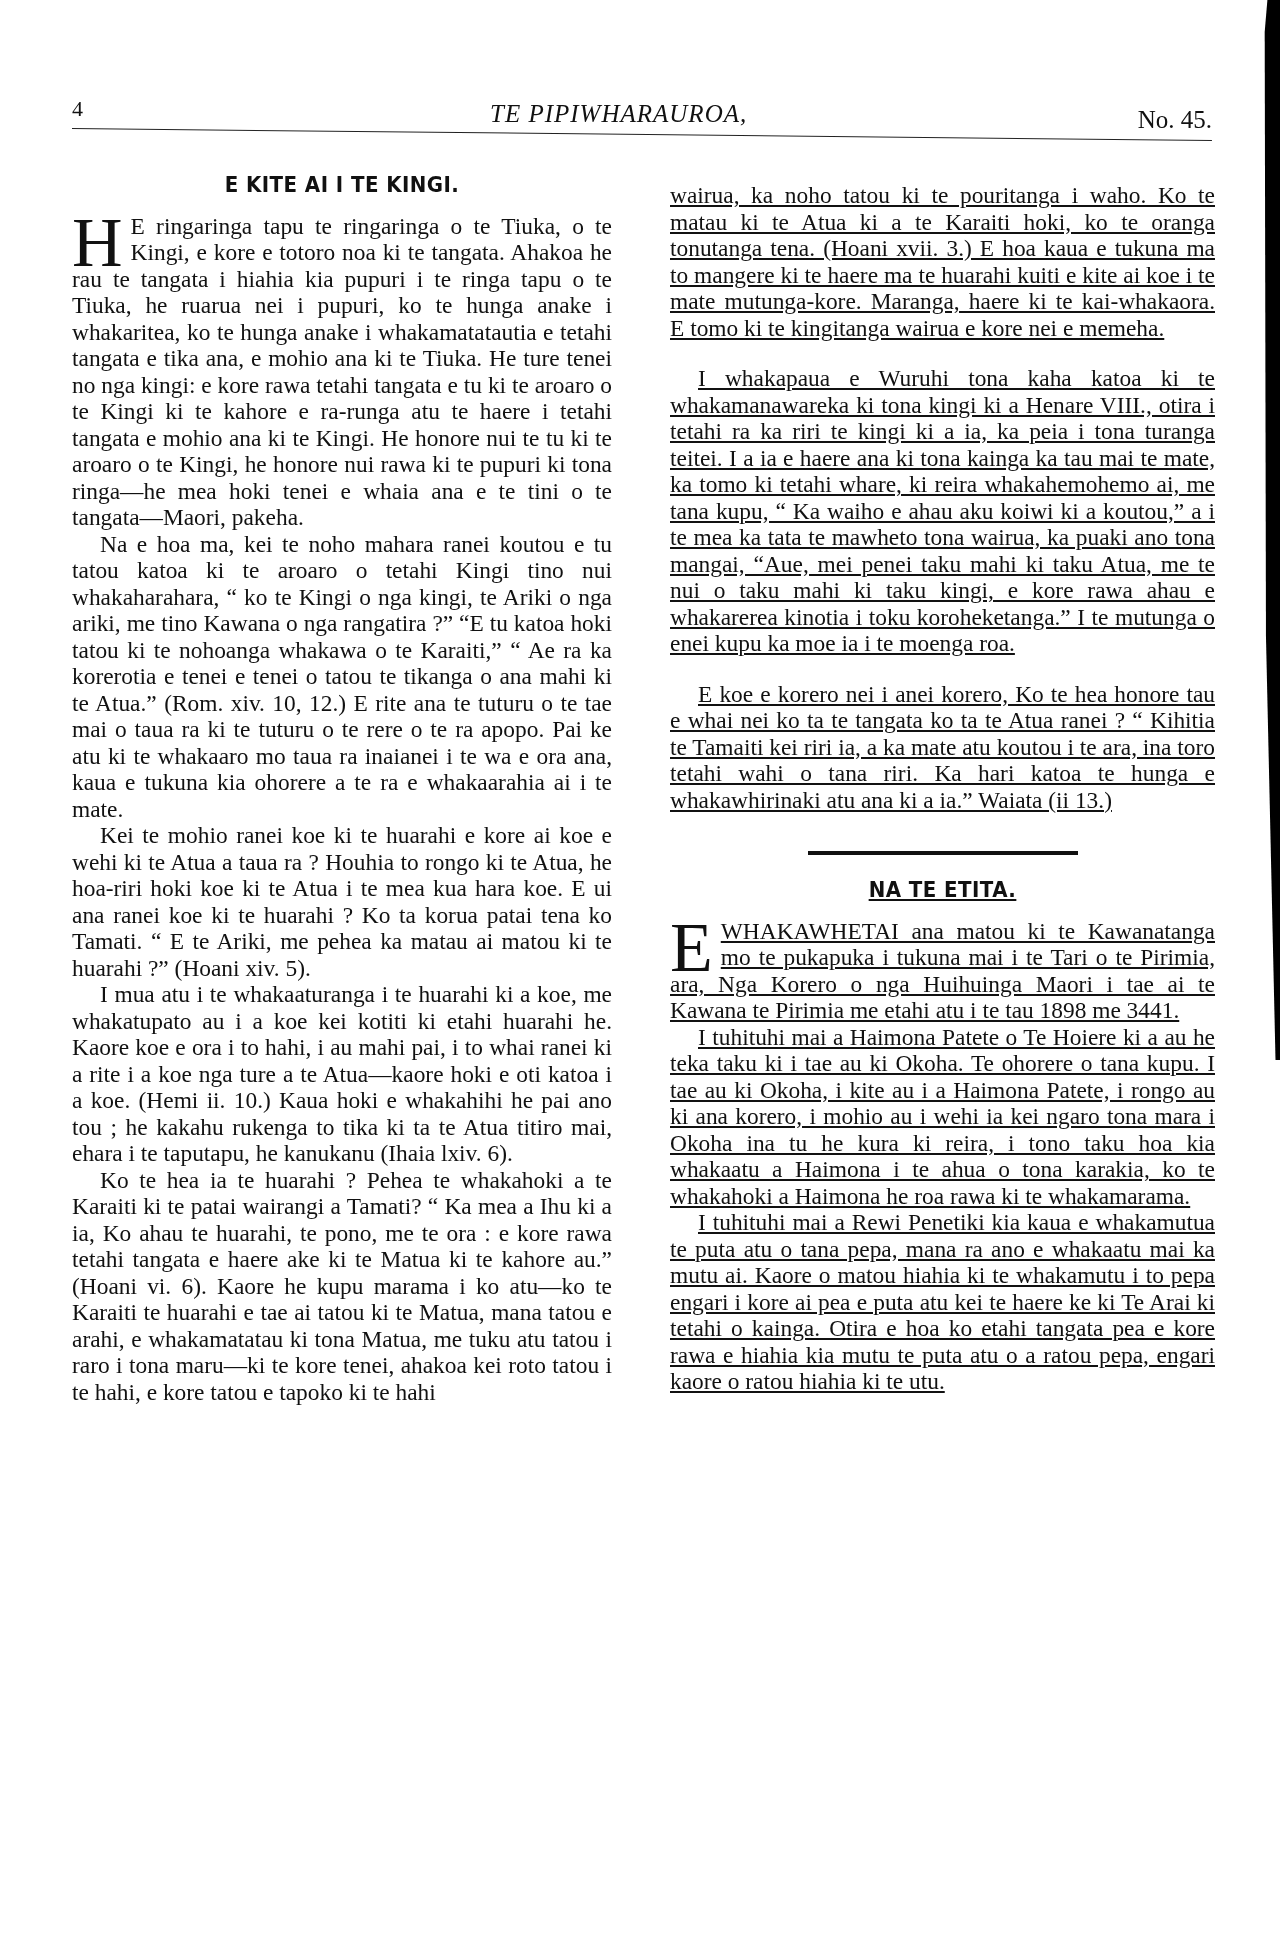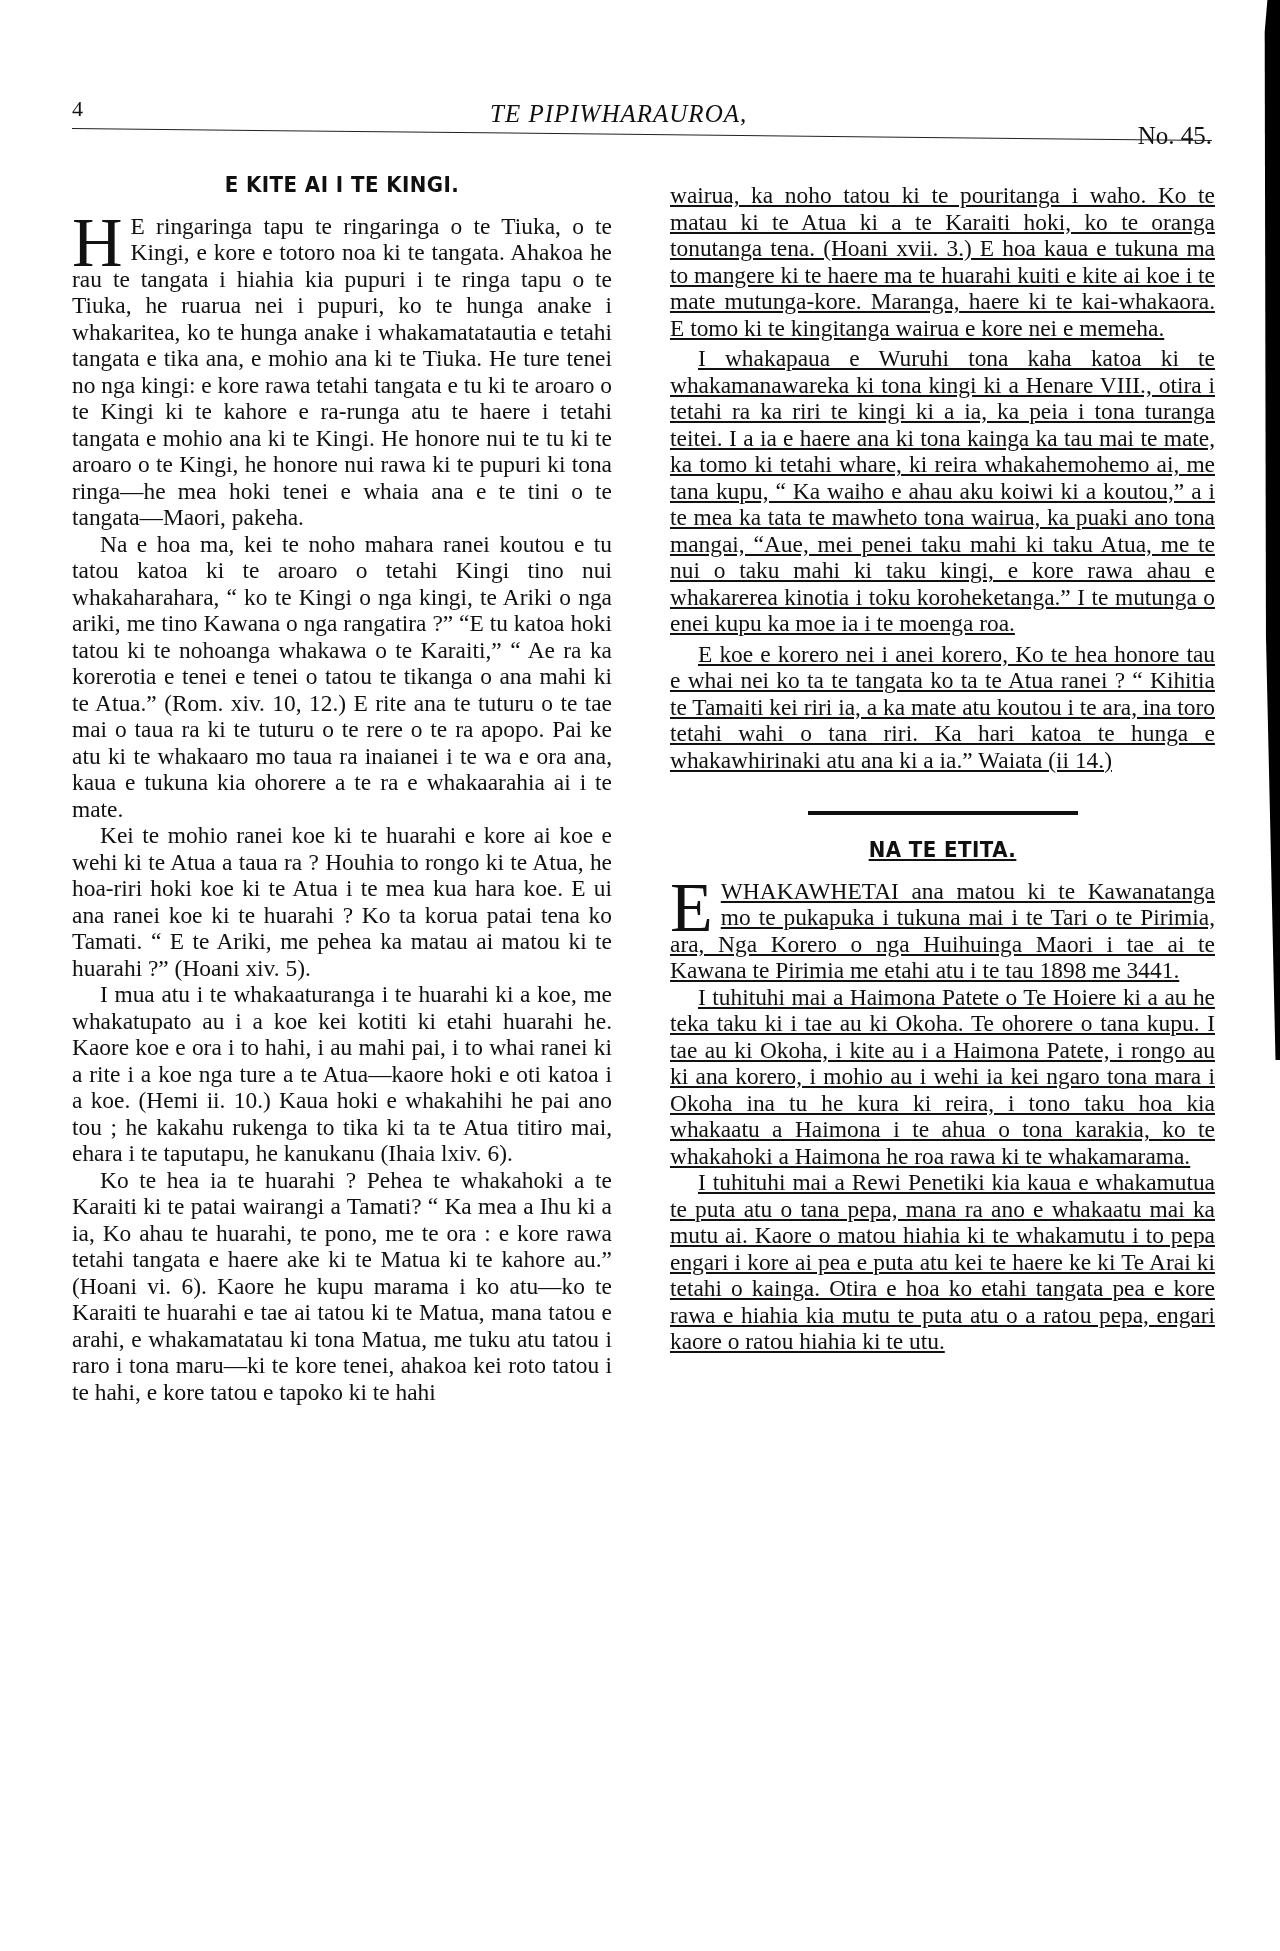--- a/index.html
+++ b/index.html
@@ -3,30 +3,30 @@
 <meta charset="utf-8">
 <style>
   html, body { margin:0; padding:0; }
   body { width:1280px; height:1951px; background:#fff; position:relative; overflow:hidden;
          font-family:"Liberation Serif","DejaVu Serif",serif; color:#111; }
   .edge { position:absolute; right:0; top:0; width:18px; height:1060px; background:#000;
           clip-path:polygon(30% 0,100% 0,100% 100%,75% 100%,22% 60%,15% 3%); }
   .runhead { position:absolute; top:96px; left:72px; width:1140px; height:40px; }
   .runhead .pg { position:absolute; left:0; top:0; font-size:22px; }
   .runhead .title { position:absolute; left:418px; top:4px; font-size:25px; letter-spacing:1px;font-style:italic; }
-  .runhead .no { position:absolute; right:0; top:10px; font-size:25px;margin-top:16px; }
+  .runhead .no { position:absolute; right:0; top:10px; font-size:25px; }
   .rule { position:absolute; top:128px; left:72px; width:1140px; border-top:1.5px solid #222; transform:rotate(0.6deg); transform-origin:left; }
   .col { position:absolute; top:150px; font-size:23.4px; line-height:26.5px; text-align:justify; }
   .col.left { left:72px; width:540px; }
   .col.right { left:670px; width:545px; top:182px;text-decoration:underline; }
   .heading { text-align:center; font-family:"DejaVu Sans","Liberation Sans",sans-serif; font-weight:bold;
              font-size:22px; letter-spacing:0.5px; margin:22px 0 14px; transform:scaleX(0.9); }
   p { margin:0; }
   p.ind { text-indent:28px; }
-  p.gap { margin-top:4px; }
+  p.gap { margin-top:24px; }
   .drop { float:left; font-size:70px; line-height:52px; margin:4px 8px -4px 0; }
   .sep { width:270px; height:0; border-top:4px solid #111; margin:38px auto 22px; }
 </style>
 </head>
 <body>
 
 <div class="edge"></div>
 
 <div class="runhead">
   <span class="pg">4</span>
@@ -40,19 +40,19 @@
   <p><span class="drop">H</span><span>E ringaringa tapu te ringaringa o te Tiuka, o te Kingi, e kore e totoro noa ki te tangata. Ahakoa he rau te tangata i hiahia kia pupuri i te ringa tapu o te Tiuka, he ruarua nei i pupuri, ko te hunga anake i whakaritea, ko te hunga anake i whakamatatautia e tetahi tangata e tika ana, e mohio ana ki te Tiuka. He ture tenei no nga kingi: e kore rawa tetahi tangata e tu ki te aroaro o te Kingi ki te kahore e ra-runga atu te haere i tetahi tangata e mohio ana ki te Kingi. He honore nui te tu ki te aroaro o te Kingi, he honore nui rawa ki te pupuri ki tona ringa—he mea hoki tenei e whaia ana e te tini o te tangata—Maori, pakeha.</span></p>
   <p class="ind">Na e hoa ma, kei te noho mahara ranei koutou e tu tatou katoa ki te aroaro o tetahi Kingi tino nui whakaharahara, “ ko te Kingi o nga kingi, te Ariki o nga ariki, me tino Kawana o nga rangatira ?” “E tu katoa hoki tatou ki te nohoanga whakawa o te Karaiti,” “ Ae ra ka korerotia e tenei e tenei o tatou te tikanga o ana mahi ki te Atua.” (Rom. xiv. 10, 12.) E rite ana te tuturu o te tae mai o taua ra ki te tuturu o te rere o te ra apopo. Pai ke atu ki te whakaaro mo taua ra inaianei i te wa e ora ana, kaua e tukuna kia ohorere a te ra e whakaarahia ai i te mate.</p>
   <p class="ind">Kei te mohio ranei koe ki te huarahi e kore ai koe e wehi ki te Atua a taua ra ? Houhia to rongo ki te Atua, he hoa-riri hoki koe ki te Atua i te mea kua hara koe. E ui ana ranei koe ki te huarahi ? Ko ta korua patai tena ko Tamati. “ E te Ariki, me pehea ka matau ai matou ki te huarahi ?” (Hoani xiv. 5).</p>
   <p class="ind">I mua atu i te whakaaturanga i te huarahi ki a koe, me whakatupato au i a koe kei kotiti ki etahi huarahi he. Kaore koe e ora i to hahi, i au mahi pai, i to whai ranei ki a rite i a koe nga ture a te Atua—kaore hoki e oti katoa i a koe. (Hemi ii. 10.) Kaua hoki e whakahihi he pai ano tou ; he kakahu rukenga to tika ki ta te Atua titiro mai, ehara i te taputapu, he kanukanu (Ihaia lxiv. 6).</p>
   <p class="ind">Ko te hea ia te huarahi ? Pehea te whakahoki a te Karaiti ki te patai wairangi a Tamati? “ Ka mea a Ihu ki a ia, Ko ahau te huarahi, te pono, me te ora : e kore rawa tetahi tangata e haere ake ki te Matua ki te kahore au.” (Hoani vi. 6). Kaore he kupu marama i ko atu—ko te Karaiti te huarahi e tae ai tatou ki te Matua, mana tatou e arahi, e whakamatatau ki tona Matua, me tuku atu tatou i raro i tona maru—ki te kore tenei, ahakoa kei roto tatou i te hahi, e kore tatou e tapoko ki te hahi</p>
 </div>
 
 <div class="col right">
   <p>wairua, ka noho tatou ki te pouritanga i waho. Ko te matau ki te Atua ki a te Karaiti hoki, ko te oranga tonutanga tena. (Hoani xvii. 3.) E hoa kaua e tukuna ma to mangere ki te haere ma te huarahi kuiti e kite ai koe i te mate mutunga-kore. Maranga, haere ki te kai-whakaora. E tomo ki te kingitanga wairua e kore nei e memeha.</p>
   <p class="ind gap">I whakapaua e Wuruhi tona kaha katoa ki te whakamanawareka ki tona kingi ki a Henare VIII., otira i tetahi ra ka riri te kingi ki a ia, ka peia i tona turanga teitei. I a ia e haere ana ki tona kainga ka tau mai te mate, ka tomo ki tetahi whare, ki reira whakahemohemo ai, me tana kupu, “ Ka waiho e ahau aku koiwi ki a koutou,” a i te mea ka tata te mawheto tona wairua, ka puaki ano tona mangai, “Aue, mei penei taku mahi ki taku Atua, me te nui o taku mahi ki taku kingi, e kore rawa ahau e whakarerea kinotia i toku koroheketanga.” I te mutunga o enei kupu ka moe ia i te moenga roa.</p>
-  <p class="ind gap">E koe e korero nei i anei korero, Ko te hea honore tau e whai nei ko ta te tangata ko ta te Atua ranei ? “ Kihitia te Tamaiti kei riri ia, a ka mate atu koutou i te ara, ina toro tetahi wahi o tana riri. Ka hari katoa te hunga e whakawhirinaki atu ana ki a ia.” Waiata (ii 14.)</p>
+  <p class="ind gap">E koe e korero nei i anei korero, Ko te hea honore tau e whai nei ko ta te tangata ko ta te Atua ranei ? “ Kihitia te Tamaiti kei riri ia, a ka mate atu koutou i te ara, ina toro tetahi wahi o tana riri. Ka hari katoa te hunga e whakawhirinaki atu ana ki a ia.” Waiata (ii 13.)</p>
   <div class="sep"></div>
   <div class="heading">NA TE ETITA.</div>
   <p><span class="drop">E</span><span>WHAKAWHETAI ana matou ki te Kawanatanga mo te pukapuka i tukuna mai i te Tari o te Pirimia, ara, Nga Korero o nga Huihuinga Maori i tae ai te Kawana te Pirimia me etahi atu i te tau 1898 me 3441.</span></p>
   <p class="ind">I tuhituhi mai a Haimona Patete o Te Hoiere ki a au he teka taku ki i tae au ki Okoha. Te ohorere o tana kupu. I tae au ki Okoha, i kite au i a Haimona Patete, i rongo au ki ana korero, i mohio au i wehi ia kei ngaro tona mara i Okoha ina tu he kura ki reira, i tono taku hoa kia whakaatu a Haimona i te ahua o tona karakia, ko te whakahoki a Haimona he roa rawa ki te whakamarama.</p>
   <p class="ind">I tuhituhi mai a Rewi Penetiki kia kaua e whakamutua te puta atu o tana pepa, mana ra ano e whakaatu mai ka mutu ai. Kaore o matou hiahia ki te whakamutu i to pepa engari i kore ai pea e puta atu kei te haere ke ki Te Arai ki tetahi o kainga. Otira e hoa ko etahi tangata pea e kore rawa e hiahia kia mutu te puta atu o a ratou pepa, engari kaore o ratou hiahia ki te utu.</p>
 </div>
 
 </body></html>

